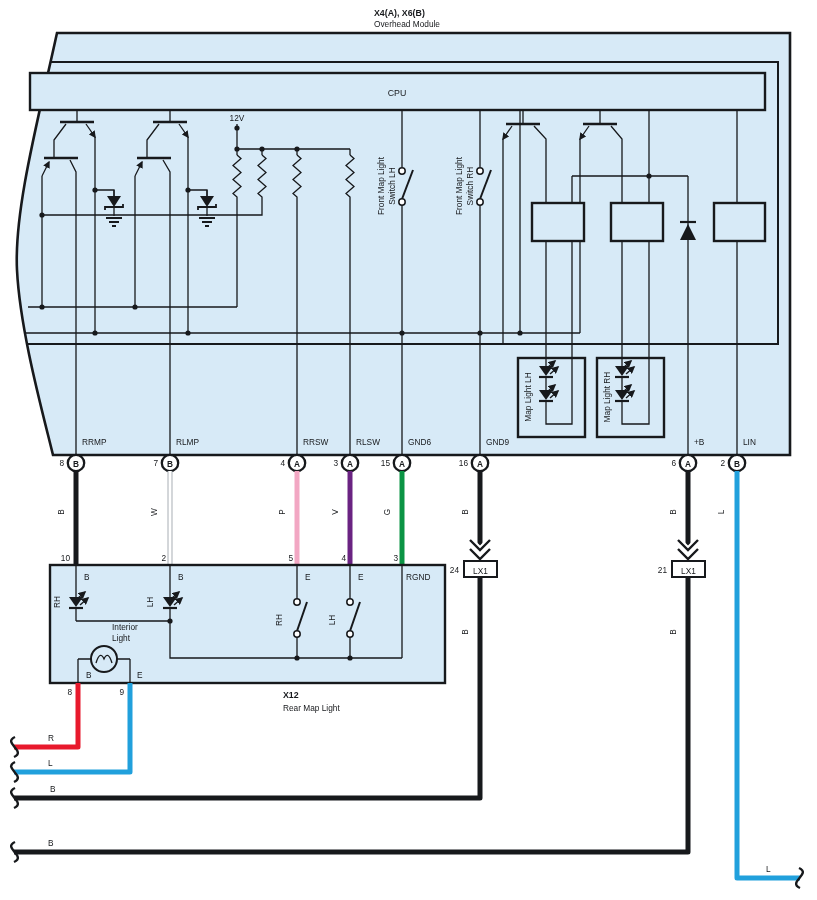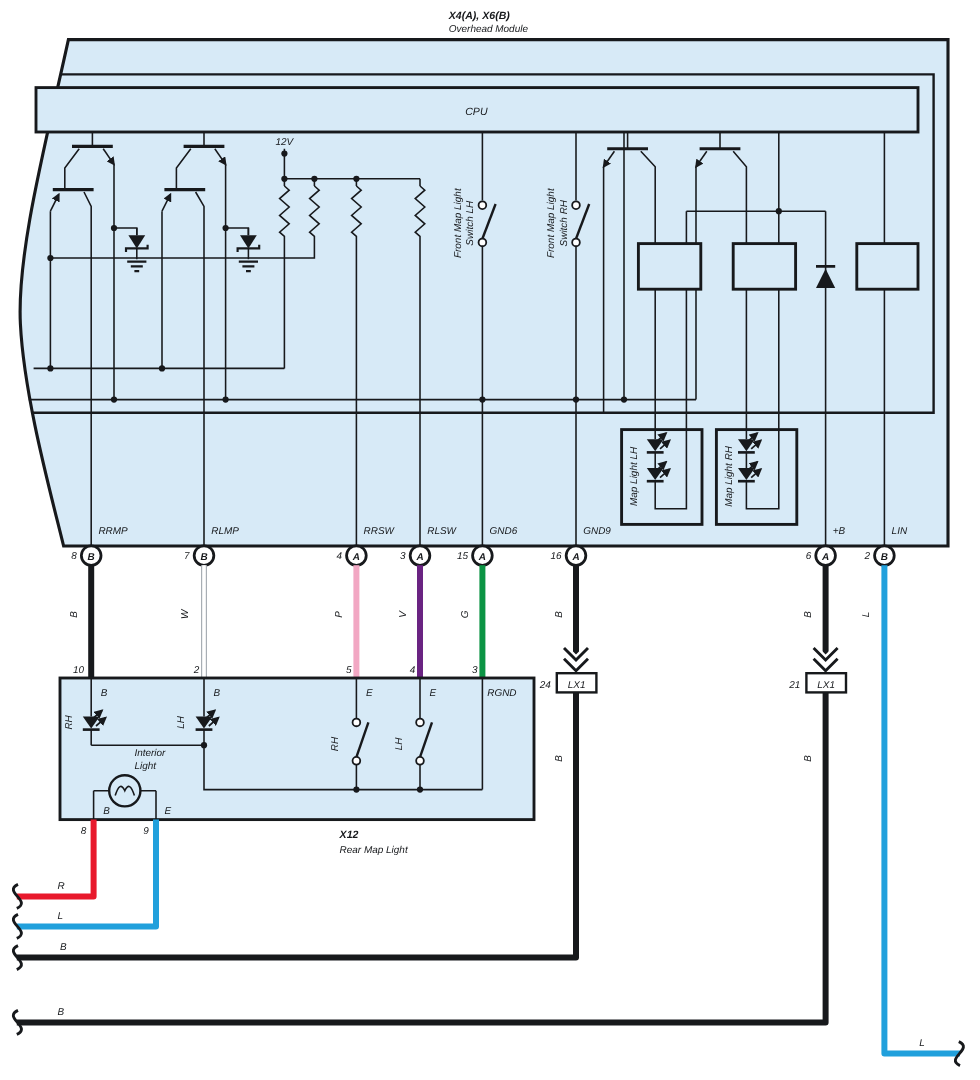--- a/index.html
+++ b/index.html
@@ -1,16 +1,16 @@
 <!DOCTYPE html>
 <html><head>
 <meta charset="utf-8">
 <style>
   html,body{margin:0;padding:0;background:#ffffff;}
-  .stage{width:817px;height:900px;position:relative;background:#fff;font-style:italic;}
+  .stage{width:817px;height:900px;position:relative;background:#fff;}
   svg text{font-family:"Liberation Sans","DejaVu Sans",sans-serif;fill:#17191c;}
   .lbl{font-size:8.3px;}
   .lbl9{font-size:8.8px;}
   .bold{font-weight:bold;}
   .thin{stroke:#17191c;stroke-width:1.3;fill:none;}
   .med{stroke:#17191c;stroke-width:2px;fill:none;}
   .bar{stroke:#17191c;stroke-width:2.6;fill:none;}
   .boxb{fill:#d7eaf7;stroke:#17191c;stroke-width:2.4;}
   .dot{fill:#17191c;}
   .pinc{fill:#ffffff;stroke:#17191c;stroke-width:2.3;}

